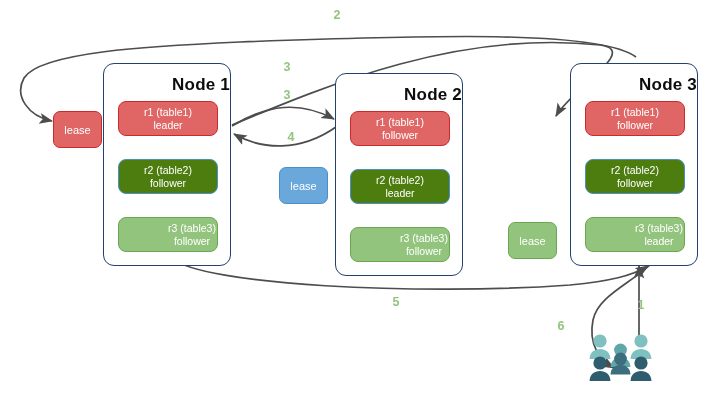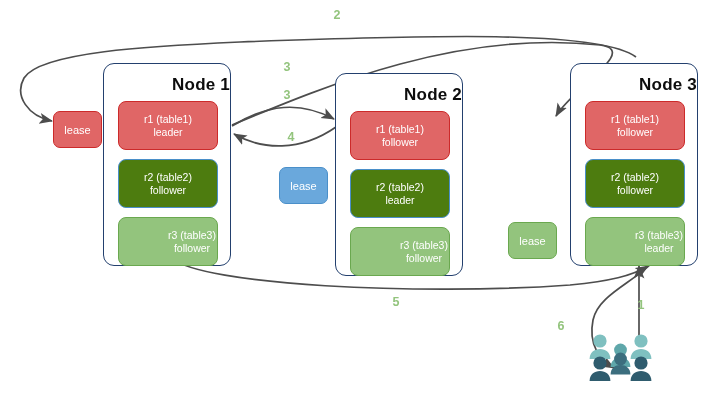--- a/index.html
+++ b/index.html
@@ -20,21 +20,21 @@
     border-radius:11px;
     width:128px;height:203px;
   }
   .node-title{
     position:absolute;left:0;right:0;top:11px;
     text-align:right;
     font-size:17px;font-weight:bold;color:#0d0d0d;
     letter-spacing:.2px;
   }
   .range{
-    position:absolute;left:14px;width:100px;height:49px;
+    position:absolute;left:14px;width:100px;height:35px;
     box-sizing:border-box;
     border-radius:8px;
     display:flex;flex-direction:column;align-items:center;justify-content:center;
     color:#ffffff;font-size:10.5px;line-height:13px;text-align:center;
   }
   .range span{display:block;}
   .r-red{background:#e06666;border:1.4px solid #cc2a2a;}
   .r-blue{background:#4d7c0f;border:1.4px solid #4a8fc9;}
   .r-green{background:#93c47d;border:1.4px solid #6aa84f;}
   .slot0{top:37px;}

